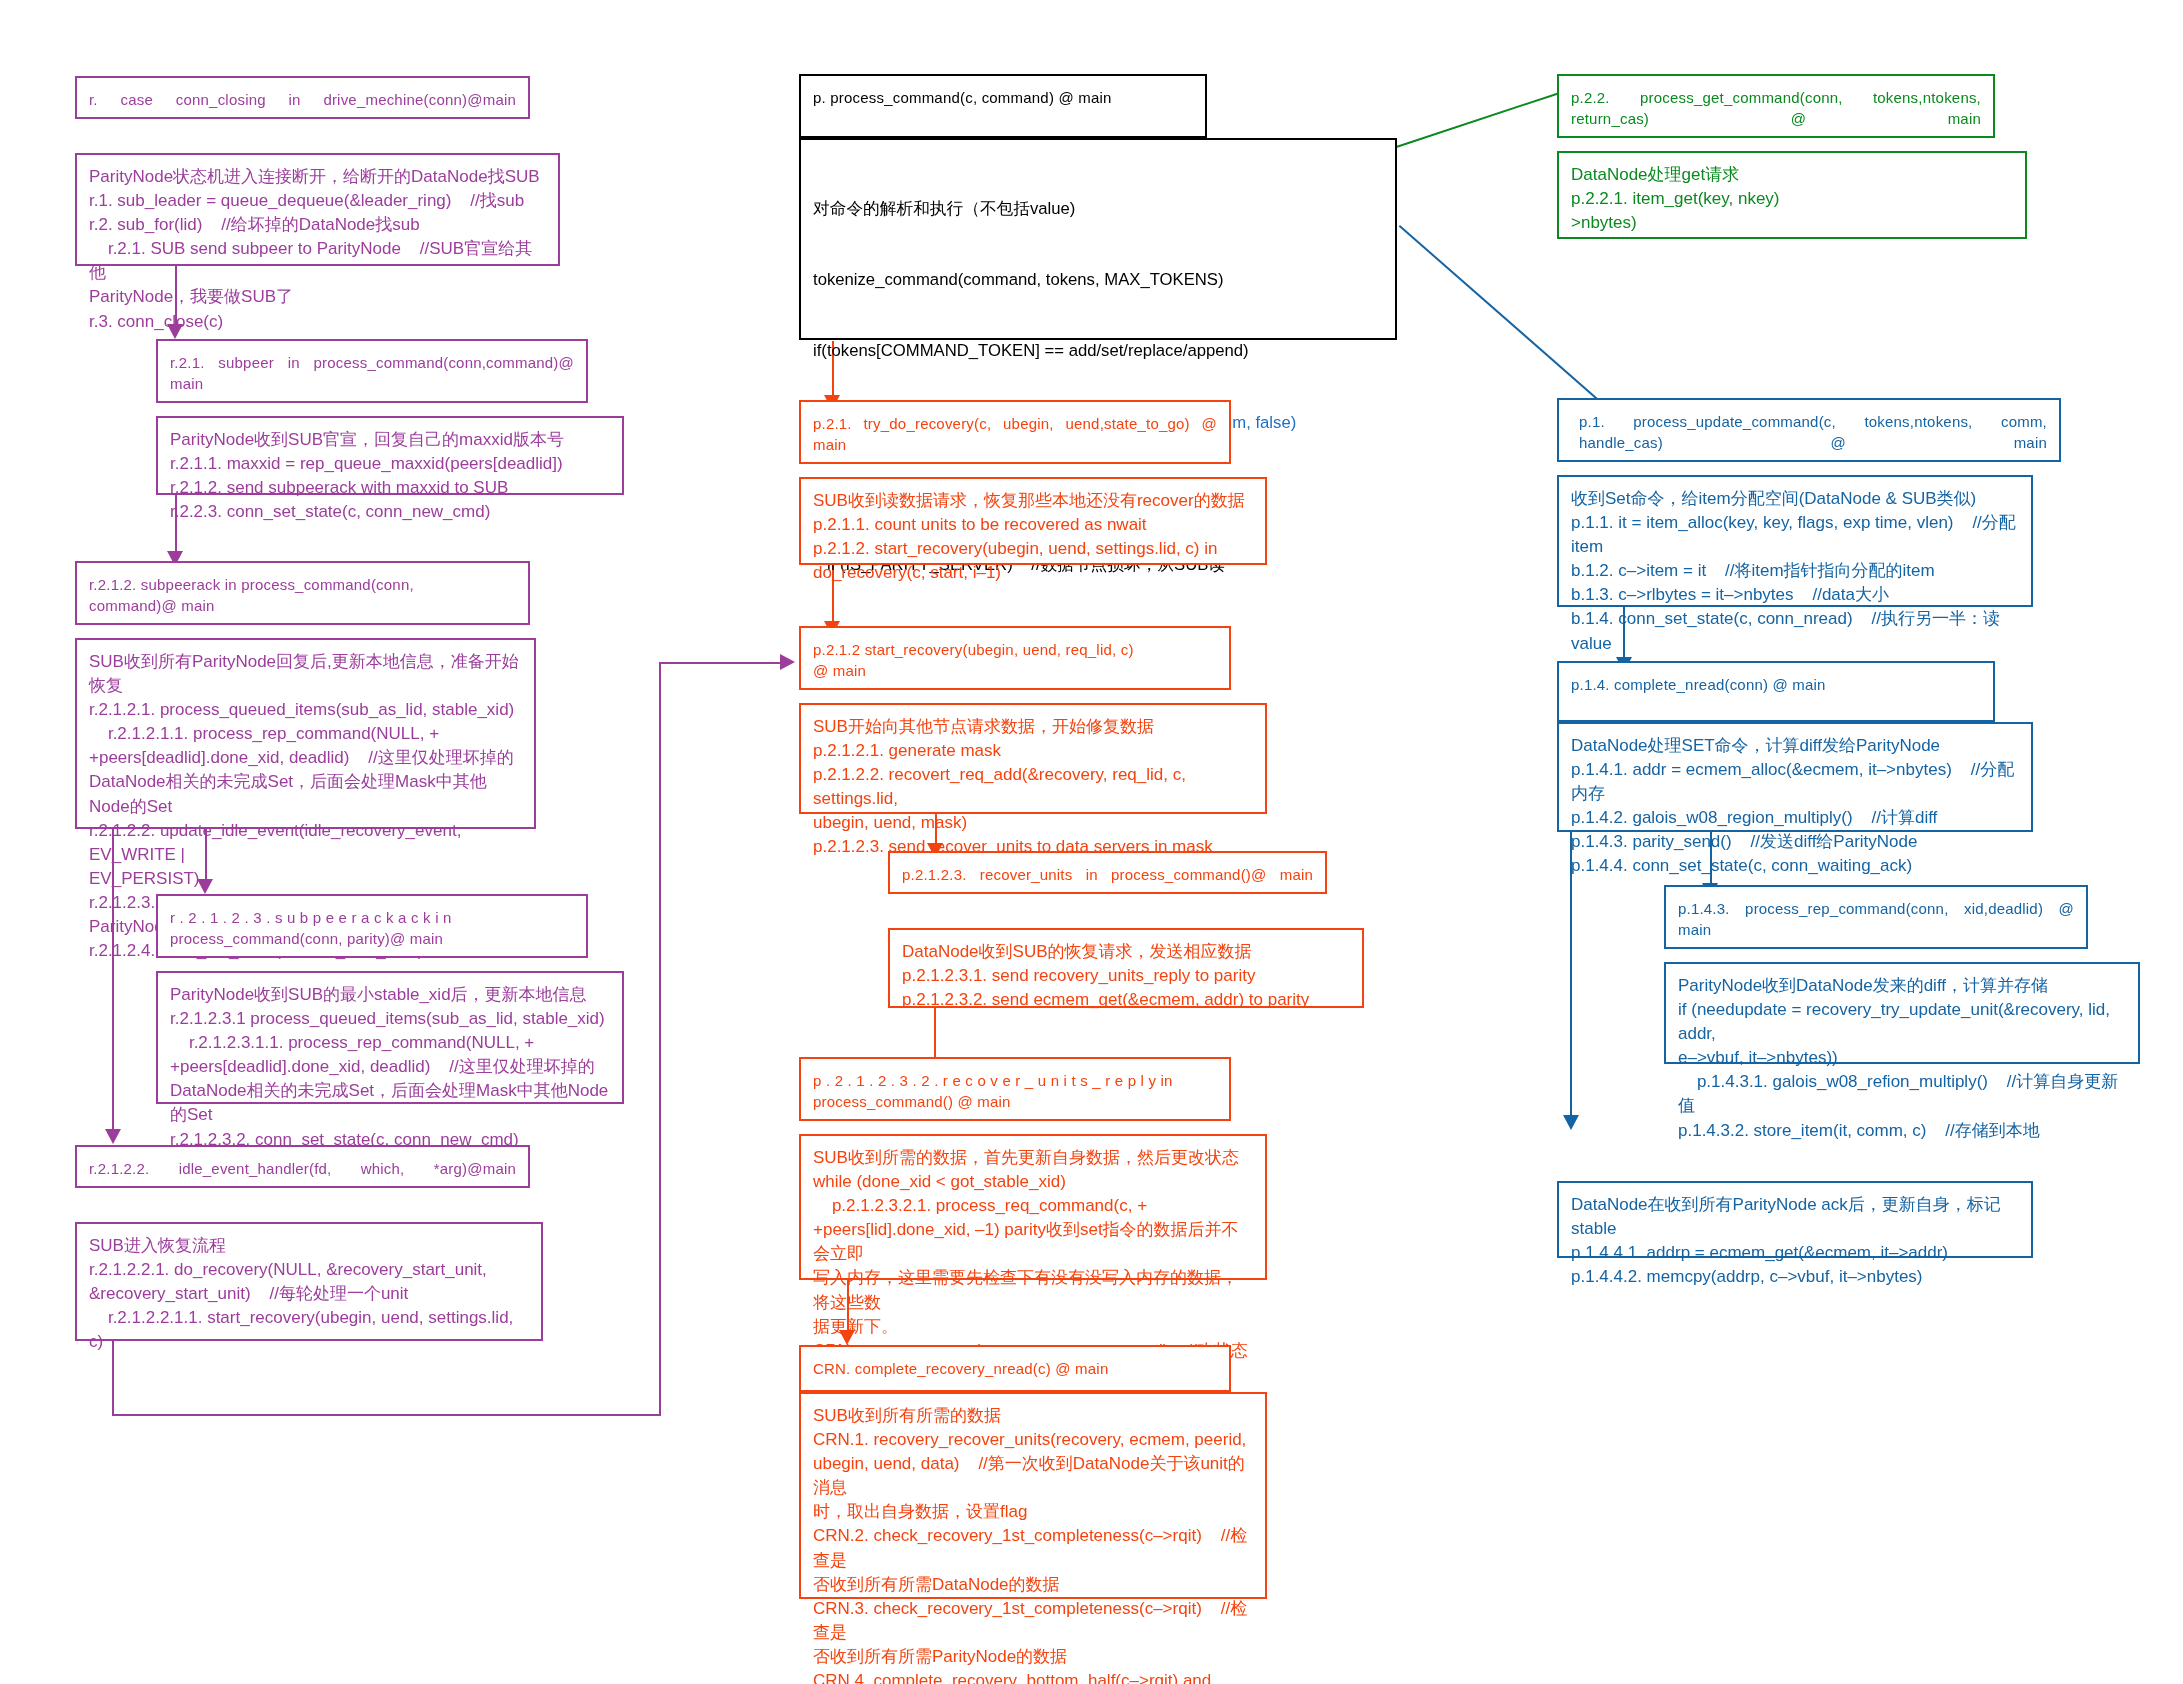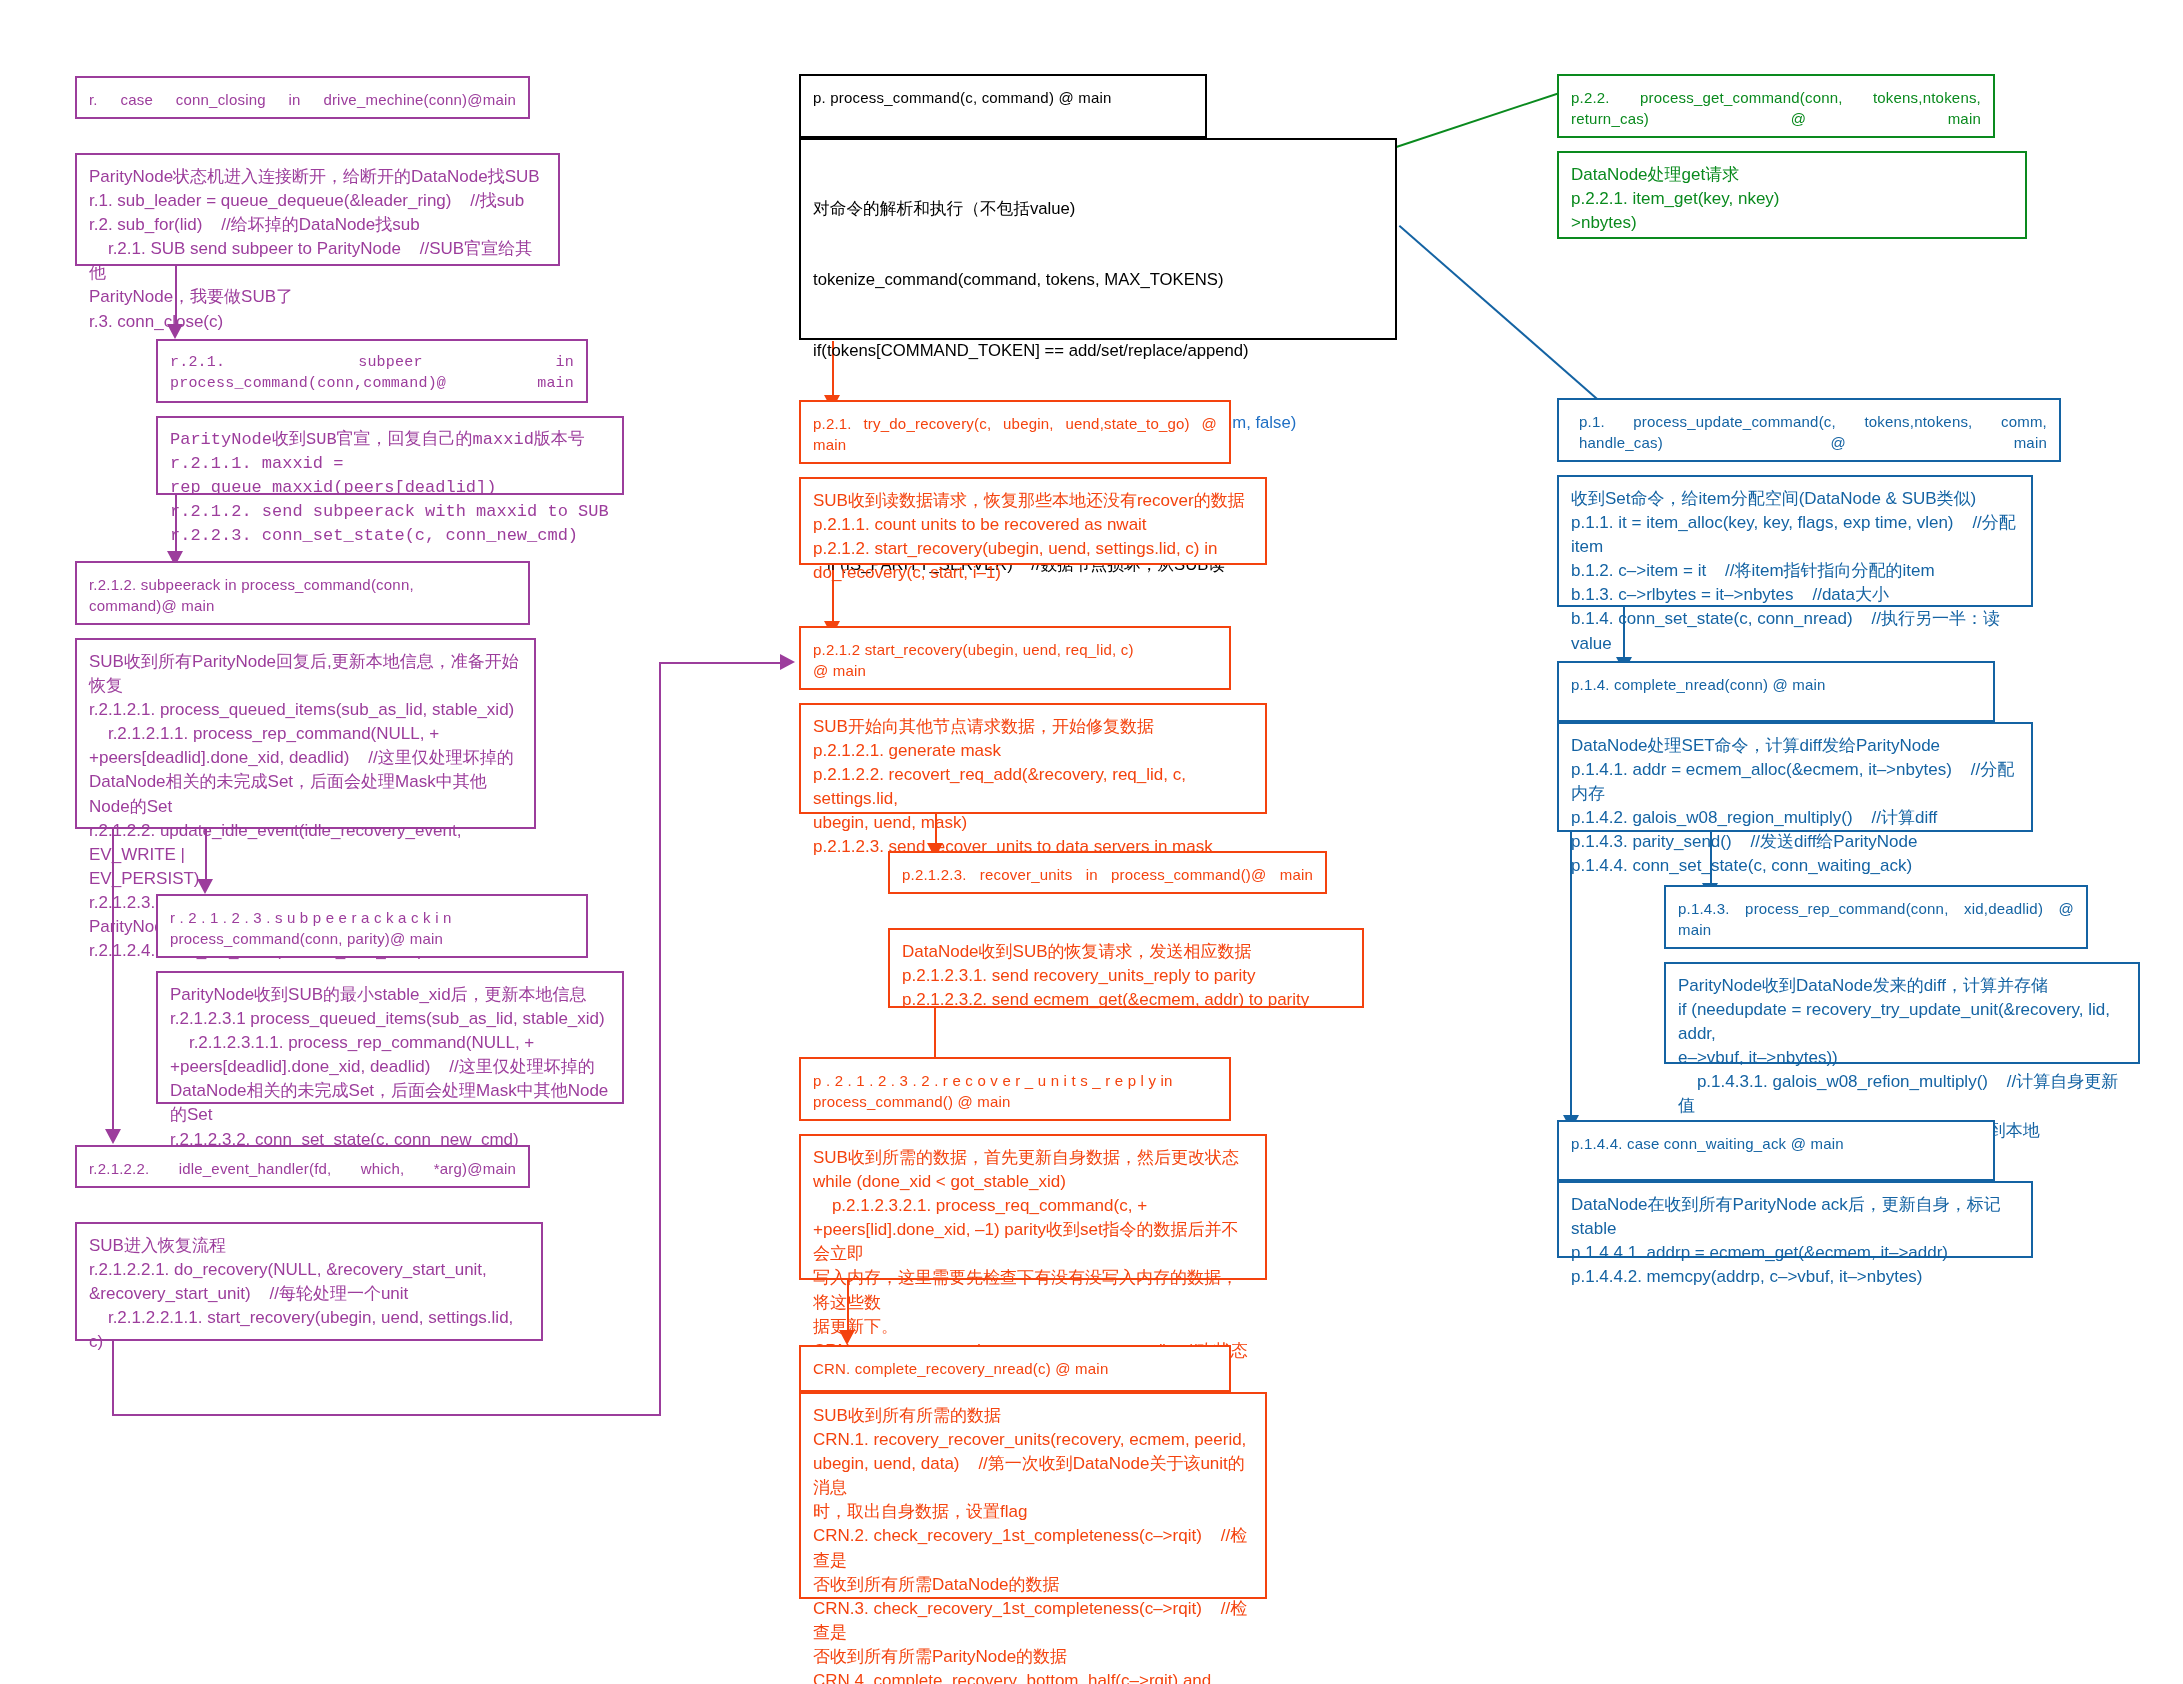--- a/index.html
+++ b/index.html
@@ -146,21 +146,21 @@
 <div class="blue">
   <div class="diag" style="left:1400px;top:225px;width:286px;transform:rotate(41.2deg);"></div>
   <div class="arw-free" style="left:1597px;top:398px;transform:rotate(41.2deg);"></div>
 </div>
 
 <div class="node purple" style="left:75px;top:76px;width:455px;height:189px;">
   <div class="hdr just" style="width:455px;"><span>r.  case  conn_closing  in  drive_mechine(conn)@</span><span class="l2">main</span></div>
   <div class="bdy" style="top:77px;width:485px;height:113px;"><span class="ln">ParityNode状态机进入连接断开，给断开的DataNode找SUB</span><span class="ln">r.1. sub_leader = queue_dequeue(&amp;leader_ring)    //找sub</span><span class="ln">r.2. sub_for(lid)    //给坏掉的DataNode找sub</span><span class="ln">    r.2.1. SUB send subpeer to ParityNode    //SUB官宣给其他</span><span class="ln">ParityNode，我要做SUB了</span><span class="ln">r.3. conn_close(c)</span></div>
 </div>
 
-<div class="node purple" style="left:156px;top:339px;width:432px;height:155px;font-family:Liberation Mono, monospace;">
+<div class="node purple" style="left:156px;top:339px;width:432px;height:155px;">
   <div class="hdr just" style="width:432px;"><span>r.2.1.  subpeer  in  process_command(conn,</span><span class="l2">command)@ main</span></div>
   <div class="bdy" style="top:77px;width:468px;height:79px;"><span class="ln">ParityNode收到SUB官宣，回复自己的maxxid版本号</span><span class="ln">r.2.1.1. maxxid = rep_queue_maxxid(peers[deadlid])</span><span class="ln">r.2.1.2. send subpeerack with maxxid to SUB</span><span class="ln">r.2.2.3. conn_set_state(c, conn_new_cmd)</span></div>
 </div>
 
 <div class="node purple" style="left:75px;top:561px;width:455px;height:267px;">
   <div class="hdr" style="width:455px;"><span>r.2.1.2. subpeerack in process_command(conn,</span><span class="l2">command)@ main</span></div>
   <div class="bdy" style="top:77px;width:461px;height:191px;"><span class="ln">SUB收到所有ParityNode回复后,更新本地信息，准备开始恢复</span><span class="ln">r.2.1.2.1. process_queued_items(sub_as_lid, stable_xid)</span><span class="ln">    r.2.1.2.1.1. process_rep_command(NULL, +</span><span class="ln">+peers[deadlid].done_xid, deadlid)    //这里仅处理坏掉的</span><span class="ln">DataNode相关的未完成Set，后面会处理Mask中其他Node的Set</span><span class="ln">r.2.1.2.2. update_idle_event(idle_recovery_event, EV_WRITE |</span><span class="ln">EV_PERSIST)</span><span class="ln">r.2.1.2.3. send subpeerackack with stable_xid to</span><span class="ln">ParityNode    //所有Parity的最小xid作为stable_xid</span><span class="ln">r.2.1.2.4. conn_set_state(c, conn_new_cmd)</span></div>
 </div>
 
 <div class="node purple" style="left:156px;top:894px;width:432px;height:210px;">
@@ -227,18 +227,17 @@
   <div class="hdr" style="width:438px;height:61px;"><span>p.1.4. complete_nread(conn) @ main</span></div>
   <div class="bdy" style="top:61px;width:476px;height:110px;"><span class="ln">DataNode处理SET命令，计算diff发给ParityNode</span><span class="ln">p.1.4.1. addr = ecmem_alloc(&amp;ecmem, it–&gt;nbytes)    //分配内存</span><span class="ln">p.1.4.2. galois_w08_region_multiply()    //计算diff</span><span class="ln">p.1.4.3. parity_send()    //发送diff给ParityNode</span><span class="ln">p.1.4.4. conn_set_state(c, conn_waiting_ack)</span></div>
 </div>
 
 <div class="node blue" style="left:1664px;top:885px;width:424px;height:126px;">
   <div class="hdr just" style="width:424px;"><span>p.1.4.3.  process_rep_command(conn,  xid,</span><span class="l2">deadlid) @ main</span></div>
   <div class="bdy" style="top:77px;width:476px;height:102px;"><span class="ln">ParityNode收到DataNode发来的diff，计算并存储</span><span class="ln">if (needupdate = recovery_try_update_unit(&amp;recovery, lid, addr,</span><span class="ln">e–&gt;vbuf, it–&gt;nbytes))</span><span class="ln">    p.1.4.3.1. galois_w08_refion_multiply()    //计算自身更新值</span><span class="ln">p.1.4.3.2. store_item(it, comm, c)    //存储到本地</span></div>
 </div>
 
 <div class="node blue" style="left:1557px;top:1120px;width:438px;height:138px;">
-  <div class="hdr" style="width:438px;height:61px;"><span>p.1.4.4. case conn_waiting_ack @ main</span></div>
   <div class="bdy" style="top:61px;width:476px;height:77px;"><span class="ln">DataNode在收到所有ParityNode ack后，更新自身，标记stable</span><span class="ln">p.1.4.4.1. addrp = ecmem_get(&amp;ecmem, it–&gt;addr)</span><span class="ln">p.1.4.4.2. memcpy(addrp, c–&gt;vbuf, it–&gt;nbytes)</span></div>
 </div>
 
 </div>
 
 
 </body></html>

